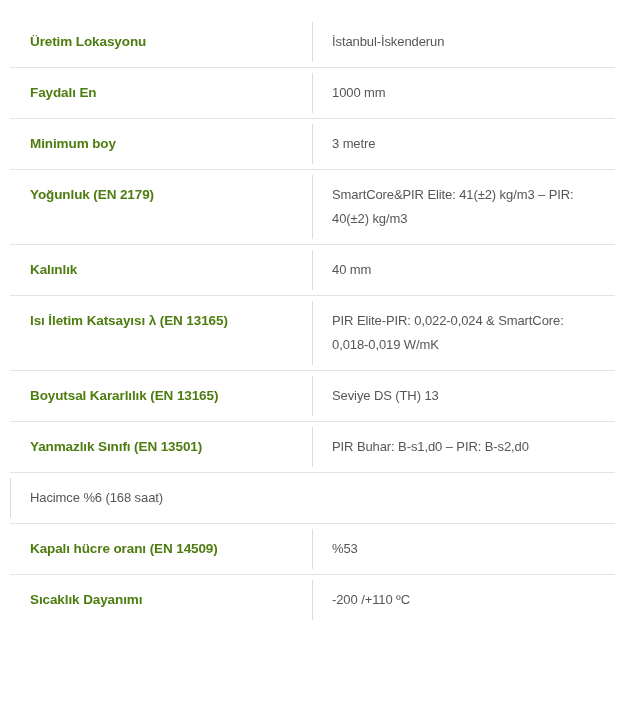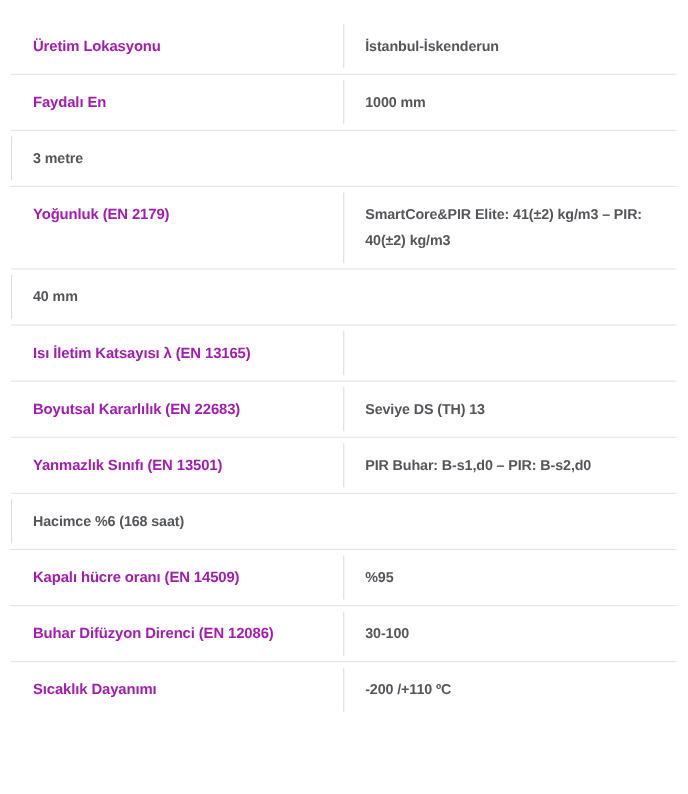--- a/index.html
+++ b/index.html
@@ -33,104 +33,101 @@
     font-size: 13px;
     line-height: 24px;
   }
   .cell.label {
     width: 302px;
     flex: 0 0 302px;
     padding: 13px 14px 13px 20px;
     font-weight: bold;
     font-size: 13.5px;
     letter-spacing: -0.1px;
-    color: #a21caf;
+    color: #4d7c0f;
   }
   .vdiv {
     width: 1px;
     flex: 0 0 1px;
     align-self: stretch;
     margin: 5px 0;
     background: #d9dde1;
   }
   .cell.value {
     flex: 1;
     padding: 13px 14px 13px 19px;
     color: #55565a;
     letter-spacing: -0.1px;
-    font-weight: bold;
   }
 </style>
 </head>
 <body>
 
 <div class="spec-table">
 
   <div class="row">
     <div class="cell label">Üretim Lokasyonu</div>
     <div class="vdiv"></div>
     <div class="cell value">İstanbul-İskenderun</div>
   </div>
 
   <div class="row">
     <div class="cell label">Faydalı En</div>
     <div class="vdiv"></div>
     <div class="cell value">1000 mm</div>
   </div>
 
   <div class="row">
+    <div class="cell label">Minimum boy</div>
     <div class="vdiv"></div>
     <div class="cell value">3 metre</div>
   </div>
 
 
   <div class="row">
     <div class="cell label">Yoğunluk (EN 2179)</div>
     <div class="vdiv"></div>
     <div class="cell value">SmartCore&amp;PIR Elite: 41(±2) kg/m3 – PIR: 40(±2) kg/m3</div>
   </div>
 
   <div class="row">
+    <div class="cell label">Kalınlık</div>
     <div class="vdiv"></div>
     <div class="cell value">40 mm</div>
   </div>
 
   <div class="row">
     <div class="cell label">Isı İletim Katsayısı λ (EN 13165)</div>
     <div class="vdiv"></div>
+    <div class="cell value">PIR Elite-PIR: 0,022-0,024 &amp; SmartCore: 0,018-0,019 W/mK</div>
   </div>
 
   <div class="row">
-    <div class="cell label">Boyutsal Kararlılık (EN 22683)</div>
+    <div class="cell label">Boyutsal Kararlılık (EN 13165)</div>
     <div class="vdiv"></div>
     <div class="cell value">Seviye DS (TH) 13</div>
   </div>
 
   <div class="row">
     <div class="cell label">Yanmazlık Sınıfı (EN 13501)</div>
     <div class="vdiv"></div>
     <div class="cell value">PIR Buhar: B-s1,d0 – PIR: B-s2,d0</div>
   </div>
 
   <div class="row">
     <div class="vdiv"></div>
     <div class="cell value">Hacimce %6 (168 saat)</div>
   </div>
 
   <div class="row">
     <div class="cell label">Kapalı hücre oranı (EN 14509)</div>
     <div class="vdiv"></div>
-    <div class="cell value">%95</div>
+    <div class="cell value">%53</div>
   </div>
 
-  <div class="row">
-    <div class="cell label">Buhar Difüzyon Direnci (EN 12086)</div>
-    <div class="vdiv"></div>
-    <div class="cell value">30-100</div>
-  </div>
 
   <div class="row">
     <div class="cell label">Sıcaklık Dayanımı</div>
     <div class="vdiv"></div>
     <div class="cell value">-200 /+110 ºC</div>
   </div>
 
 </div>
 
 </body></html>

